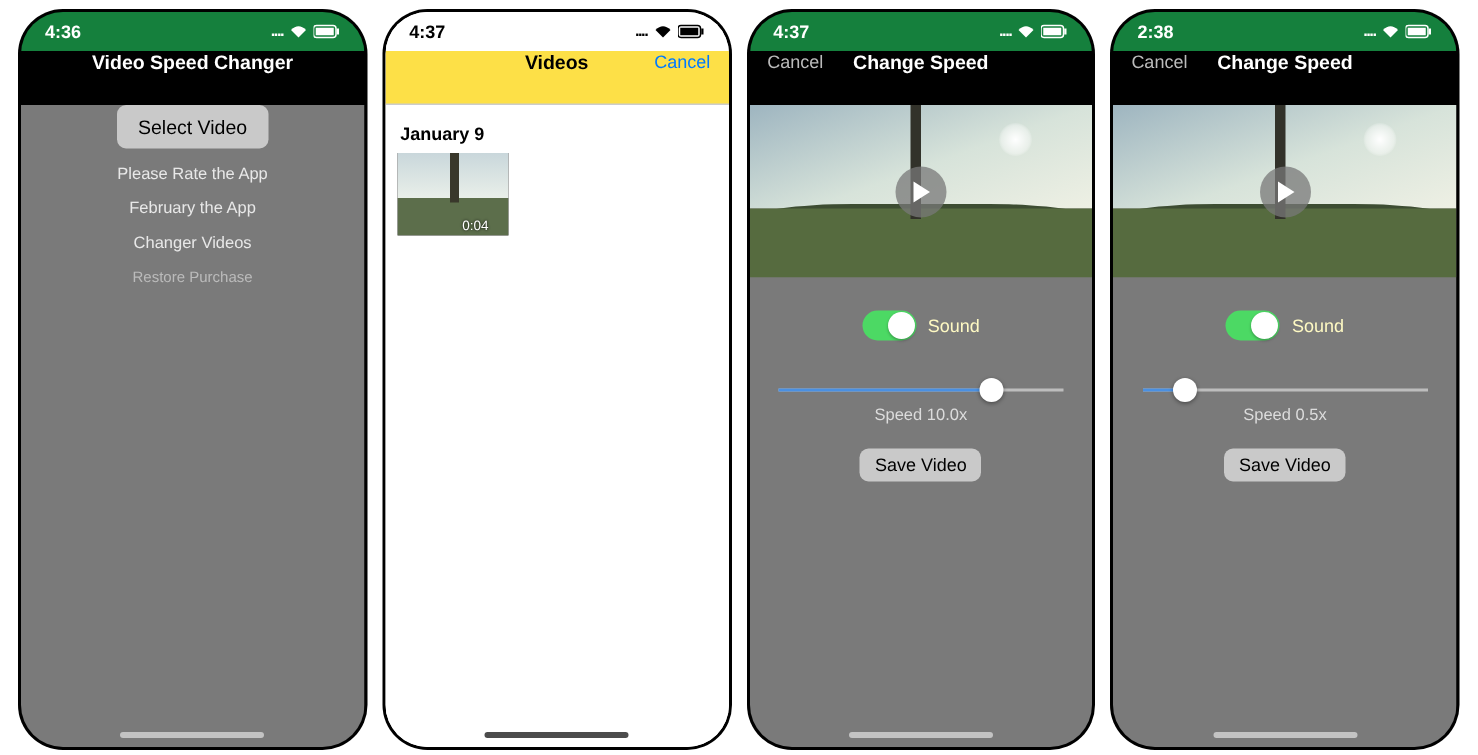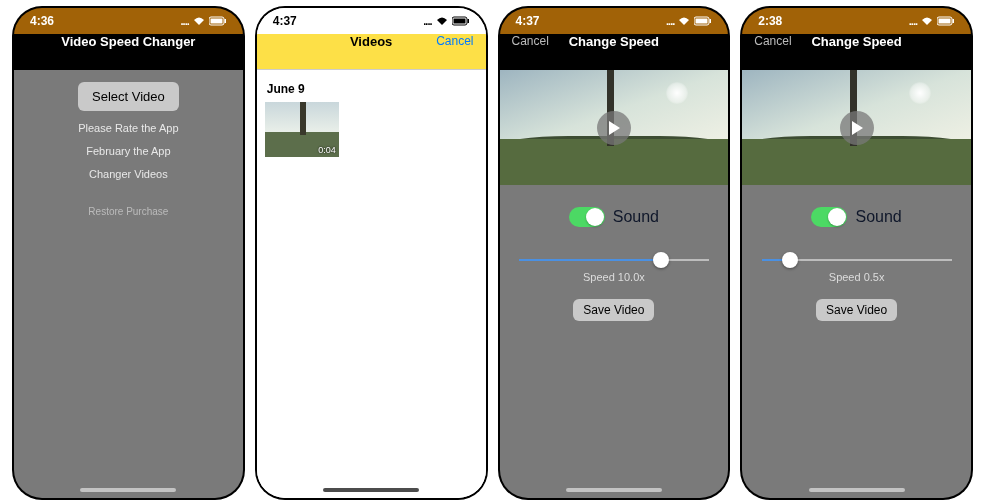--- a/index.html
+++ b/index.html
@@ -21,85 +21,85 @@
     }
     .status-bar {
       height: 26px;
       display: flex;
       align-items: center;
       justify-content: space-between;
       padding: 0 16px;
       font-size: 12px;
       font-weight: 600;
     }
-    .status-bar.dark { background: #a16207; color: #fff; }
+    .status-bar.dark { background: #15803d; color: #fff; }
     .status-bar.light { background: #fff; color: #000; }
     .status-icons { display: flex; gap: 4px; align-items: center; font-size: 11px; }
     .cell-dots { letter-spacing: -1px; }
 
     .nav-bar {
       height: 36px;
       display: flex;
       align-items: flex-start;
       justify-content: center;
       position: relative;
       font-size: 13px;
       font-weight: 600;
     }
     .nav-bar.dark { background: #000; color: #fff; }
     .nav-bar.light { background: #fde047; color: #000; border-bottom: 0.5px solid #ccc; }
     .nav-right { position: absolute; right: 12px; font-weight: 400; font-size: 12px; color: #007aff; }
     .nav-left { position: absolute; left: 12px; font-weight: 400; font-size: 12px; color: #bbb; }
 
-    .body-gray { background: #7a7a7a; height: calc(100% - 62px); padding-top: 12px; display: flex; flex-direction: column; align-items: center; position: relative;}
+    .body-gray { background: #7a7a7a; height: calc(100% - 62px); padding-top: 0; display: flex; flex-direction: column; align-items: center; position: relative;}
     .body-white { background: #fff; height: calc(100% - 62px); padding: 8px; position: relative;}
 
     .btn {
       background: #c9c9c9;
       border-radius: 6px;
       padding: 7px 14px;
       font-size: 13px;
       font-weight: 500;
       display: inline-block;
       cursor: pointer;
     }
     .btn-small { font-size: 12px; padding: 4px 10px; }
     .link-white { color: #e8e8e8; font-size: 11px; margin-top: 11px; }
-    .link-dim { color: #bbb; font-size: 10px; margin-top: 26px; }
+    .link-dim { color: #bbb; font-size: 10px; margin-top: 12px; }
 
     .home-indicator { 
       position: absolute; bottom: 6px; left: 50%; transform: translateX(-50%);
       width: 96px; height: 4px; border-radius: 3px; 
     }
     .home-indicator.dark { background: #fff; opacity: 0.55; }
     .home-indicator.light { background: #000; opacity: 0.7; }
 
     .section-header { font-size: 12px; font-weight: 700; padding: 4px 2px 6px; }
     .thumb {
       width: 74px; height: 55px; position: relative; overflow: hidden;
       background: #555;
     }
     .thumb .sky { position:absolute; top:0;left:0;right:0;height:55%; background: linear-gradient(#c9d7db,#e9efe9);}
     .thumb .ground { position:absolute; bottom:0;left:0;right:0;height:45%; background:#5c6e4b;}
     .thumb .pole { position:absolute; top:0; left:48%; width:6px; height:60%; background:#39382b;}
-    .thumb .dur { position:absolute; bottom:2px; right:3px; font-size:9px; color:#fff; text-shadow:0 0 2px #000;}
+    .thumb .dur { position:absolute; bottom:2px; right:13px; font-size:9px; color:#fff; text-shadow:0 0 2px #000;}
 
     .video-frame { width: 100%; height: 115px; position: relative; overflow:hidden;}
     .video-frame .sky { position:absolute; top:0;left:0;right:0;height:60%; background: linear-gradient(160deg,#9eb5c0 0%, #d7e3da 55%, #eef0e4 100%);}
     .video-frame .sun { position:absolute; top:12px; right:40px; width:22px;height:22px; background:radial-gradient(circle,#fff,#fff6 60%, transparent 75%); border-radius:50%;}
     .video-frame .ground { position:absolute; bottom:0;left:0;right:0;height:40%; background:#566b3f;}
     .video-frame .hills { position:absolute; bottom:34%; left:0; right:0; height:10px; background:#3d4d32; border-radius:30% 30% 0 0 / 100% 100% 0 0;}
     .video-frame .pole { position:absolute; top:0; left:47%; width:7px; height:66%; background:#32322a;}
     .play-btn { position:absolute; top:50%; left:50%; transform:translate(-50%,-50%); width:34px;height:34px; border-radius:50%; background:rgba(120,120,120,0.75); display:flex;align-items:center;justify-content:center;}
     .play-triangle { width:0;height:0;border-top:7px solid transparent;border-bottom:7px solid transparent;border-left:11px solid #fff; margin-left:2px;}
 
     .toggle-row { display:flex; align-items:center; gap:8px; margin-top:22px;}
     .toggle { width:36px; height:20px; border-radius:11px; background:#4cd964; position:relative;}
     .toggle-knob { position:absolute; top:1px; right:1px; width:18px; height:18px; border-radius:50%; background:#fff; box-shadow:0 1px 2px rgba(0,0,0,0.3);}
-    .toggle-label { color:#0f172a; font-size:16px;}
+    .toggle-label { color:#fef9c3; font-size:12px;}
 
     .slider { width: 190px; height: 22px; position:relative; margin-top: 22px; }
     .slider-track { position:absolute; top:50%; left:0; right:0; height:2px; background:#bdbdbd; transform:translateY(-50%);}
     .slider-fill { position:absolute; top:50%; left:0; height:2px; background:#4a90e2; transform:translateY(-50%);}
     .slider-thumb { position:absolute; top:50%; width:16px;height:16px; border-radius:50%; background:#fff; transform:translate(-50%,-50%); box-shadow:0 1px 3px rgba(0,0,0,0.4);}
 
     .speed-text { color:#dcdcdc; font-size:11px; }
   </style>
 </head>
 <body>
@@ -145,21 +145,21 @@
           <rect x="1.5" y="2.5" width="12" height="5" fill="#000"></rect>
           <rect x="15.5" y="3" width="1.5" height="4" fill="#000"></rect>
         </svg>
     </span>
   </div>
   <div class="nav-bar light">
     <span>Videos</span>
     <span class="nav-right">Cancel</span>
   </div>
   <div class="body-white">
-    <div class="section-header">June 9</div>
+    <div class="section-header">January 9</div>
     <div class="thumb">
       <div class="sky"></div>
       <div class="ground"></div>
       <div class="pole"></div>
       <div class="dur">0:04</div>
     </div>
     <div class="home-indicator light"></div>
   </div>
 </div>
 

